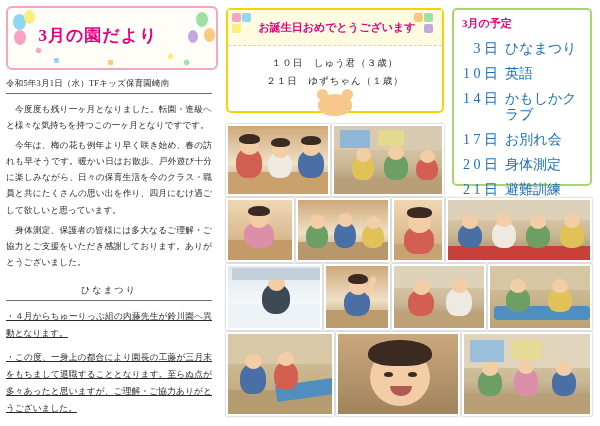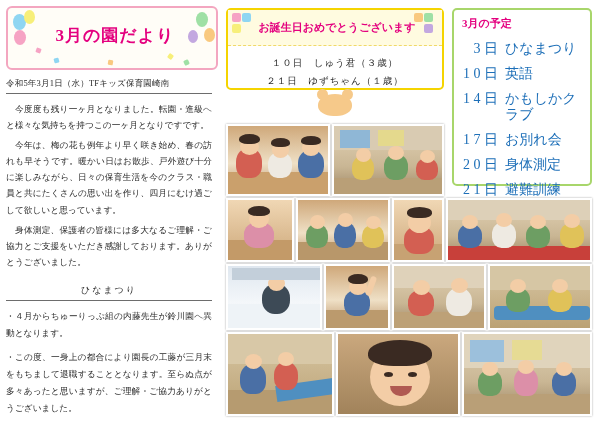--- a/index.html
+++ b/index.html
@@ -30,21 +30,21 @@
     width: 212px;
     height: 64px;
     border: 2px solid #f3a6c0;
     border-radius: 6px;
     background: #fffdf7;
     box-sizing: border-box;
     overflow: hidden;
   }
   .title-text {
     position: absolute;
-    left: 34px;
+    left: 17px;
     top: 16px;
     width: 146px;
     text-align: center;
     font-size: 17px;
     font-weight: bold;
     color: #e4007f;
     letter-spacing: 1px;
   }
   .balloon {
     position: absolute;
@@ -94,29 +94,29 @@
     border-bottom: 1px solid #6d6d6d;
     padding-bottom: 3px;
   }
   .notice-body {
     margin-top: 7px;
     width: 206px;
     font-size: 8.7px;
     line-height: 1.95;
     text-align: justify;
   }
-  .notice-body p { margin: 0 0 7px 0; }
+  .notice-body p { margin: 0 0 7px 0; text-decoration: underline; }
 
   
   .bday-box {
     position: absolute;
     left: 226px;
     top: 8px;
     width: 218px;
-    height: 82px;
+    height: 105px;
     border: 2px solid #f5d400;
     border-radius: 5px;
     background: #ffffff;
     box-sizing: border-box;
     padding-left: 24px;
   }
   .bday-title-band {
     position: absolute;
     left: 0; top: 0;
     width: 100%;

